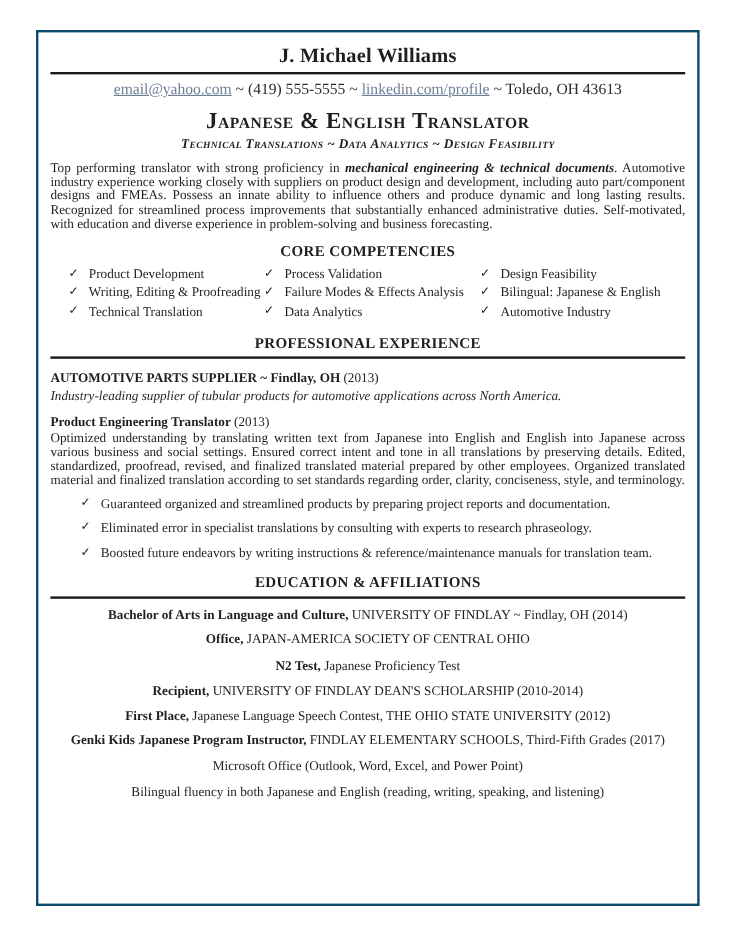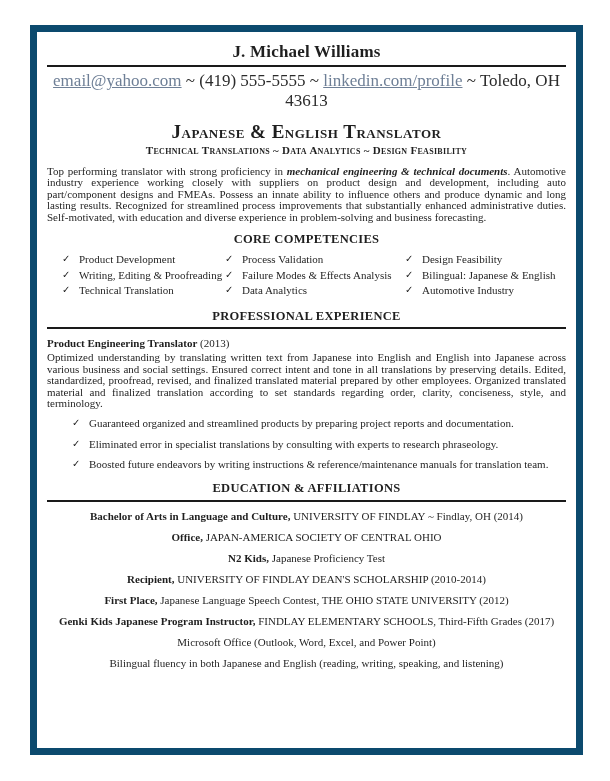--- a/index.html
+++ b/index.html
@@ -12,39 +12,39 @@
     font-family: "Liberation Serif", serif;
     color: #1f1f1f;
   }
   .sheet {
     position: absolute;
     left: 30px;
     top: 25px;
     width: 553px;
     height: 730px;
     box-sizing: border-box;
-    border: 7px solid #0c4a6e;
+    border: 2px solid #0c4a6e;
     padding: 11px 10px 0 10px;
     overflow: hidden;
     background: #ffffff;
   }
   .name {
     font-size: 17px;
     font-weight: bold;
     text-align: center;
     line-height: 1.1;
     margin: 0 0 3px 0;
     letter-spacing: .2px;
   }
   .name-rule {
     border-top: 2px solid #1a1a1a;
     margin: 0 0 4px 0;
   }
   .contact {
-    font-size: 17px;
+    font-size: 13px;
     line-height: 1.2;
     text-align: center;
     margin: 0;
     color: #2b2b2b;
   }
   .contact a {
     color: #6e7f96;
     text-decoration: underline;
     cursor: pointer;
   }
@@ -58,20 +58,21 @@
     letter-spacing: .5px;
   }
   .role-subtitle {
     font-variant: small-caps;
     font-size: 11px;
     font-weight: bold;
     text-align: center;
     line-height: 1.2;
     margin: 1px 0 0 0;
     letter-spacing: .3px;
+    font-style: italic;
   }
   .summary {
     font-size: 11px;
     line-height: 1.05;
     text-align: justify;
     margin: 8px 0 0 0;
   }
   .section-h {
     font-size: 12.5px;
     font-weight: bold;
@@ -175,20 +176,22 @@
           <span>Bilingual: Japanese &amp; English</span>
         </div>
       <div class="comp-item">
           <span class="check">✓</span>
           <span>Automotive Industry</span>
         </div>
     </div>
   </div>
 
   <h4 class="section-h ruled">PROFESSIONAL EXPERIENCE</h4>
+  <p class="employer-line"><b>AUTOMOTIVE PARTS SUPPLIER ~ Findlay, OH</b> <span>(2013)</span></p>
+  <p class="tagline">Industry-leading supplier of tubular products for automotive applications across North America.</p>
   <p class="job-line"><b>Product Engineering Translator</b> <span>(2013)</span></p>
   <p class="job-desc">Optimized understanding by translating written text from Japanese into English and English into Japanese across various business and social settings. Ensured correct intent and tone in all translations by preserving details. Edited, standardized, proofread, revised, and finalized translated material prepared by other employees. Organized translated material and finalized translation according to set standards regarding order, clarity, conciseness, style, and terminology.</p>
   <div class="bullets">
     <div class="bullet">
         <span class="check">✓</span>
         <span>Guaranteed organized and streamlined products by preparing project reports and documentation.</span>
       </div>
     <div class="bullet">
         <span class="check">✓</span>
         <span>Eliminated error in specialist translations by consulting with experts to research phraseology.</span>
@@ -196,21 +199,21 @@
     <div class="bullet">
         <span class="check">✓</span>
         <span>Boosted future endeavors by writing instructions &amp; reference/maintenance manuals for translation team.</span>
       </div>
   </div>
 
   <h4 class="section-h ruled">EDUCATION &amp; AFFILIATIONS</h4>
   <div class="center-line first"><b>Bachelor of Arts in Language and Culture,</b> <span>UNIVERSITY OF FINDLAY ~ Findlay, OH (2014)</span></div>
   <div class="center-line"><b>Office,</b> <span>JAPAN-AMERICA SOCIETY OF CENTRAL OHIO</span></div>
 
-  <div class="center-line first"><b>N2 Kids,</b> <span>Japanese Proficiency Test</span></div>
+  <div class="center-line first"><b>N2 Test,</b> <span>Japanese Proficiency Test</span></div>
   <div class="center-line"><b>Recipient,</b> <span>UNIVERSITY OF FINDLAY DEAN'S SCHOLARSHIP (2010-2014)</span></div>
   <div class="center-line"><b>First Place,</b> <span>Japanese Language Speech Contest, THE OHIO STATE UNIVERSITY (2012)</span></div>
   <div class="center-line"><b>Genki Kids Japanese Program Instructor,</b> <span>FINDLAY ELEMENTARY SCHOOLS, Third-Fifth Grades (2017)</span></div>
 
   <div class="center-line first">Microsoft Office (Outlook, Word, Excel, and Power Point)</div>
   <div class="center-line">Bilingual fluency in both Japanese and English (reading, writing, speaking, and listening)</div>
 
 </div>
 
 </body></html>

